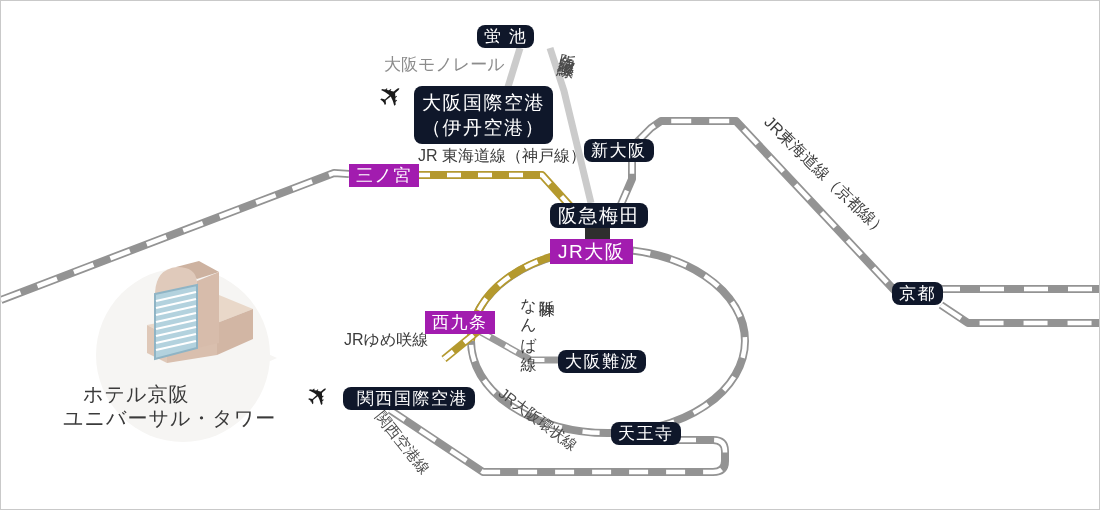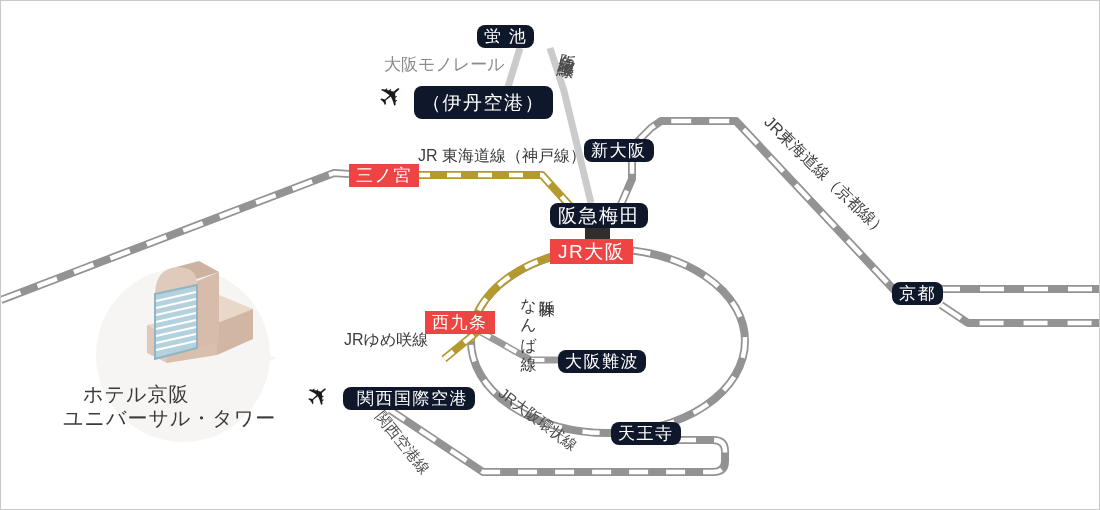--- a/index.html
+++ b/index.html
@@ -8,21 +8,21 @@
     box-sizing:border-box;border:1px solid #c9c9c9;background:#fff;
     font-family:"Liberation Sans","DejaVu Sans",sans-serif;
     overflow:hidden;
   }
   .lines-svg{position:absolute;left:0;top:0;z-index:1;}
   .badge{
     position:absolute;z-index:3;color:#fff;line-height:1;
     font-size:17px;letter-spacing:1.5px;padding:3px 7px;white-space:nowrap;
   }
   .badge.black{background:#0f172a;border-radius:8px;}
-  .badge.gold{background:#ef4444;}
+  .badge.gold{background:#a21caf;}
   .badge.big{font-size:19px;padding:3px 8px;}
   .badge.two-line{text-align:center;font-size:19px;line-height:1.32;padding:4px 8px;}
   .badge.two-line div{white-space:nowrap;}
   .connector{position:absolute;z-index:2;background:#2e2e2e;width:25px;height:14px;left:584px;top:226px;}
   .line-label{position:absolute;z-index:2;color:#3c3c3c;font-size:16px;white-space:pre;line-height:1.15;}
   .line-label.gray{color:#8c8c8c;font-size:17px;}
   .v-label{writing-mode:vertical-rl;text-orientation:mixed;letter-spacing:2px;}
   .rot{transform-origin:left top;}
   .plane{position:absolute;z-index:3;color:#1a1a1a;font-size:30px;line-height:1;transform:rotate(-40deg);}
   .hotel-caption{position:absolute;z-index:3;color:#3a3a3a;font-size:20px;letter-spacing:1px;white-space:nowrap;}
@@ -125,20 +125,21 @@
   <div class="line-label rot" style="left:505px;top:383px;transform:rotate(37deg);font-size:15px;color:#4a4a4a;">JR大阪環状線</div>
 
   <div class="line-label rot" style="left:385px;top:407px;transform:rotate(51deg);font-size:15px;color:#4a4a4a;">関西空港線</div>
 
   <span class="plane" style="left:378px;top:80px;">✈</span>
   <span class="plane" style="left:306px;top:381px;font-size:28px;">✈</span>
 
   <div class="badge black" style="left:476px;top:24px;">蛍 池</div>
 
   <div class="badge black two-line" style="left:413px;top:85px;">
+    <div>大阪国際空港</div>
     <div>（伊丹空港）</div>
   </div>
 
   <div class="badge black" style="left:583px;top:138px;">新大阪</div>
 
   <div class="badge gold" style="left:348px;top:163px;">三ノ宮</div>
 
   <div class="connector"></div>
 
   <div class="badge black big" style="left:549px;top:202px;">阪急梅田</div>

